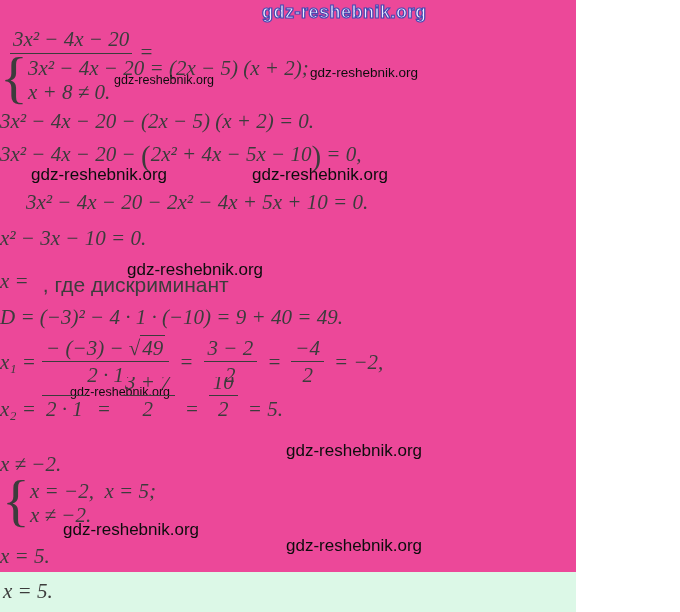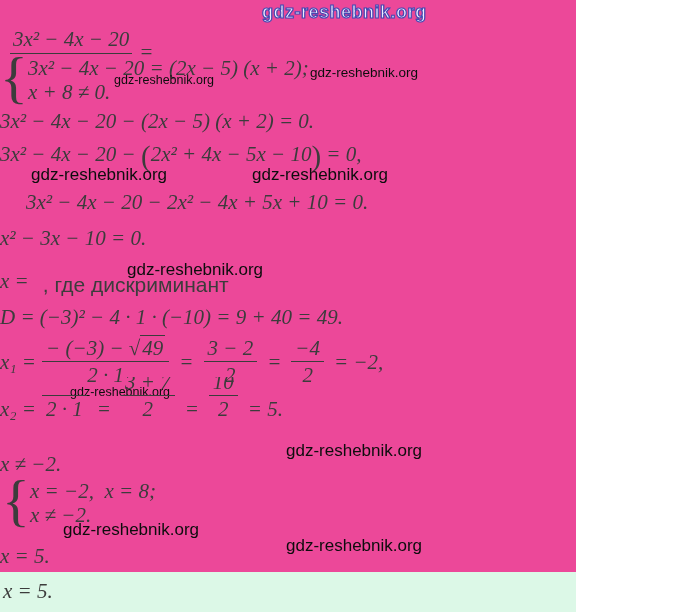--- a/index.html
+++ b/index.html
@@ -151,21 +151,21 @@
     <span style="margin-left:4px;">= 5.</span>
   </div>
 
   <div class="wm wm-md" style="left:286px; top:442px;">gdz-reshebnik.org</div>
 
   <div class="ml" style="left:0; top:452px;">x ≠ −2.</div>
 
   <div class="sys" style="left:2px; top:477px; height:52px;">
     <span class="brace">{</span>
     <span class="rows">
-      <span class="ml row" style="position:static;">x = −2, x = 8;</span>
+      <span class="ml row" style="position:static;">x = −2, x = 5;</span>
       <span class="ml row" style="position:static;">x ≠ −2.</span>
     </span>
   </div>
 
   <div class="wm wm-md" style="left:63px; top:521px;">gdz-reshebnik.org</div>
   <div class="wm wm-md" style="left:286px; top:537px;">gdz-reshebnik.org</div>
 
   <div class="ml" style="left:0; top:544px;">x = 5.</div>
 
   <div class="answer-band">

